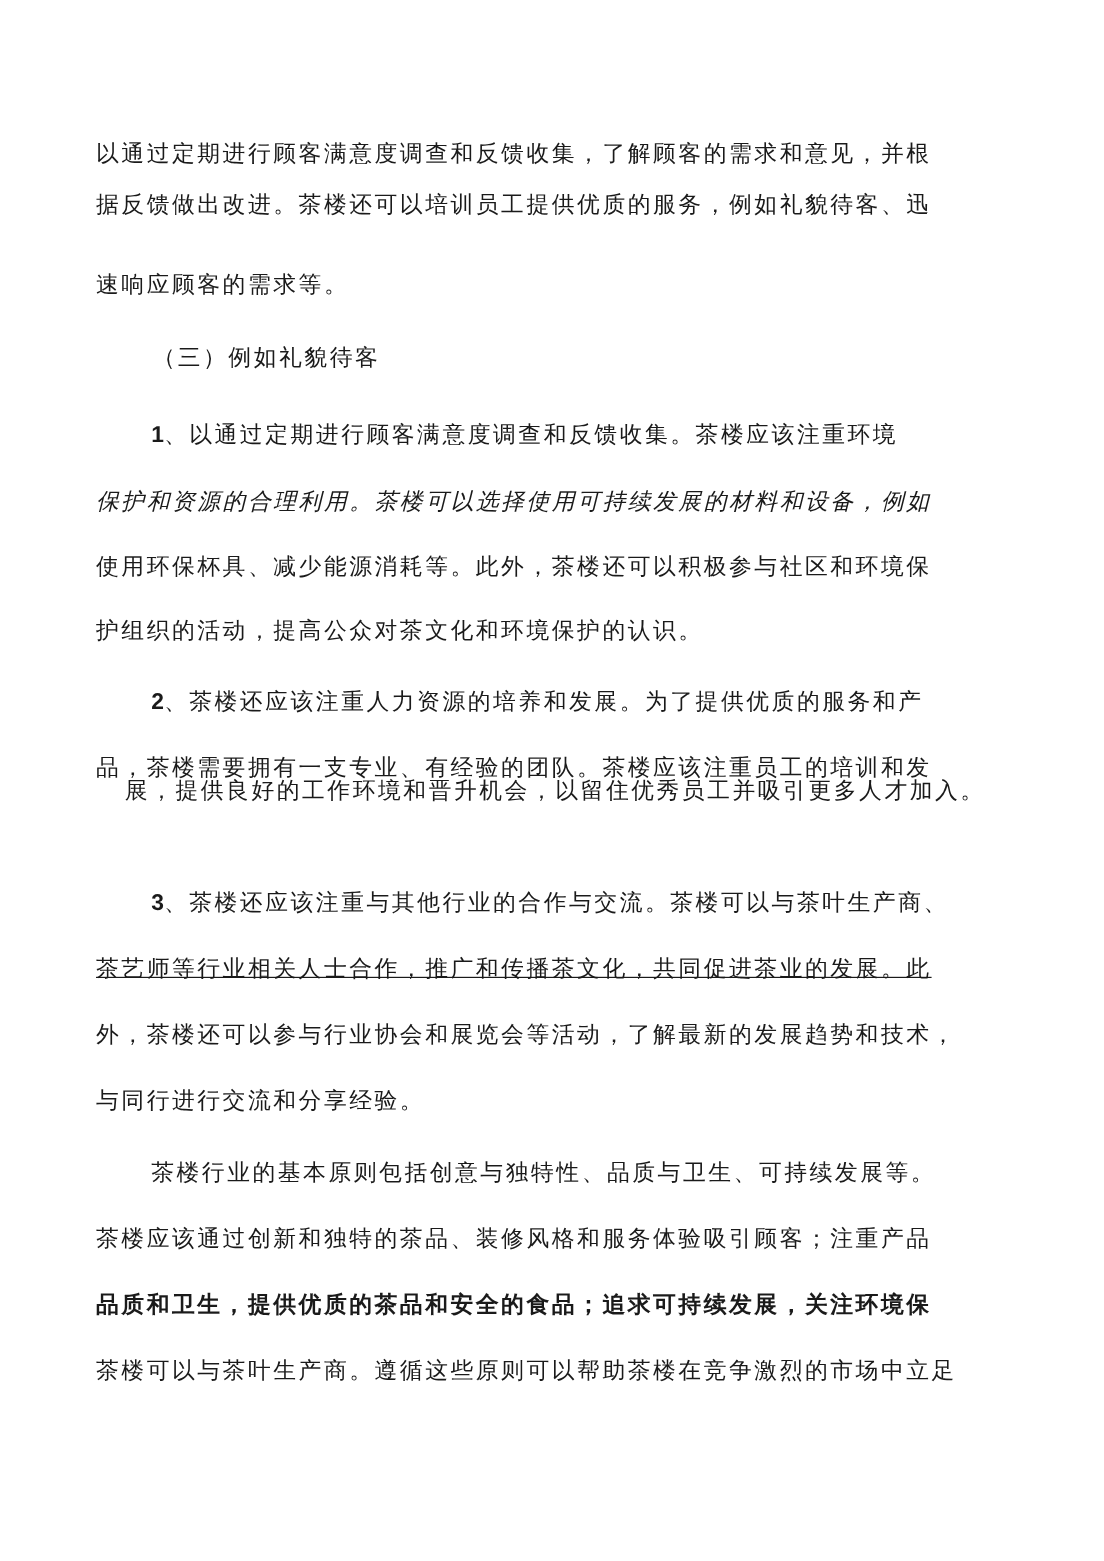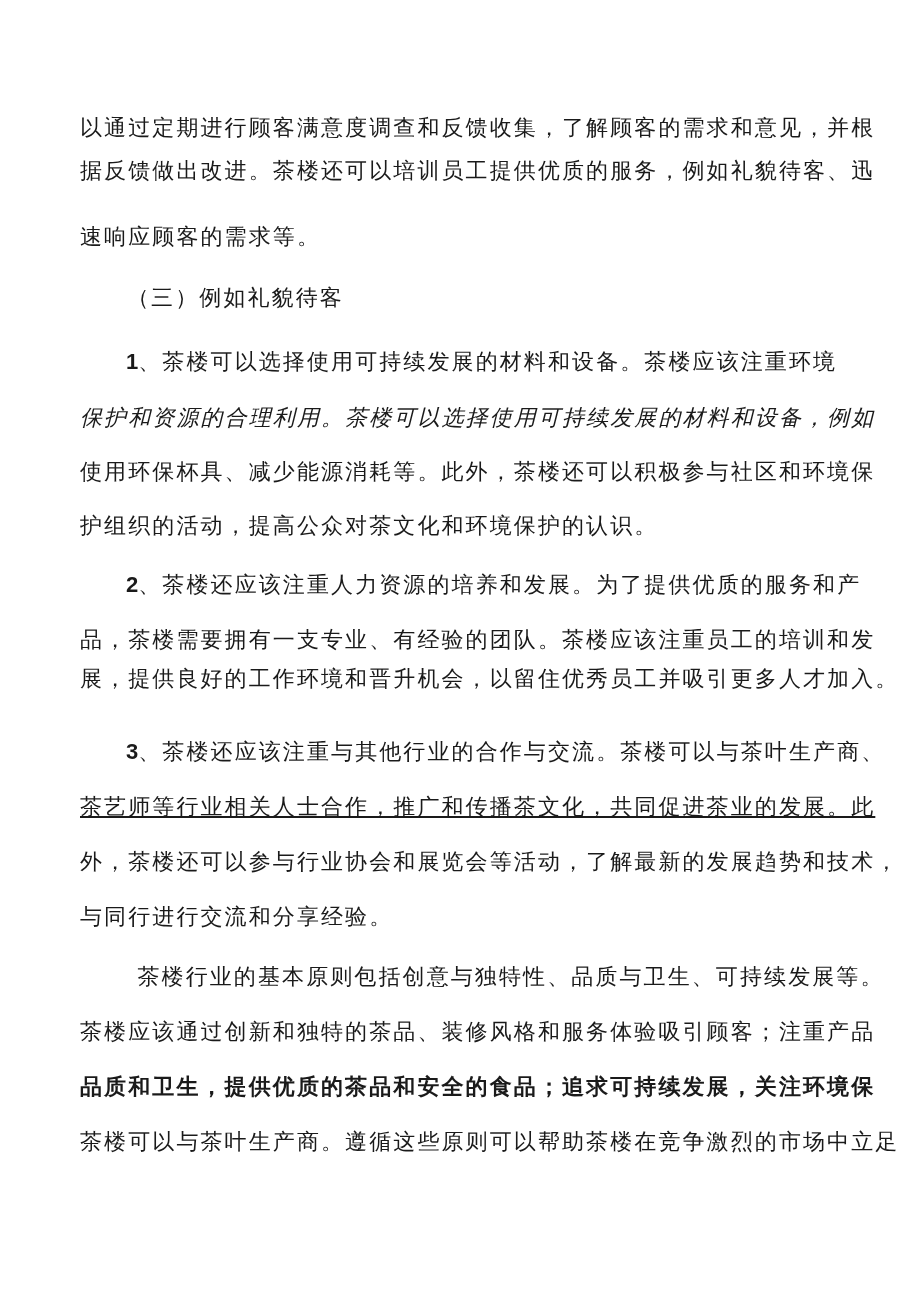--- a/index.html
+++ b/index.html
@@ -20,21 +20,21 @@
       left: 0;
       top: 0;
       width: 920px;
       height: 1301px;
       background: #ffffff;
     }
     .line {
       position: absolute;
       left: 80px;
       width: 770px;
-      font-size: 22px;
+      font-size: 19px;
       line-height: 30px;
       height: 30px;
       white-space: nowrap;
       letter-spacing: 2.1px;
     }
     .indent { left: 126px; }
     .heading { left: 127px; }
     .num { font-weight: bold; font-family: "Liberation Sans", sans-serif; letter-spacing: 0; }
   </style>
 </head>
@@ -45,44 +45,44 @@
   <div>
     <div class="line" style="top:113px;">以通过定期进行顾客满意度调查和反馈收集，了解顾客的需求和意见，并根</div>
     <div class="line" style="top:156px;">据反馈做出改进。茶楼还可以培训员工提供优质的服务，例如礼貌待客、迅</div>
     <div class="line" style="top:222px;">速响应顾客的需求等。</div>
   </div>
 
   <div class="line heading" style="top:283px;">（三）例如礼貌待客</div>
 
   <div>
     <div class="line indent" style="top:347px;">
-      <span class="num">1</span><span>、茶楼可以选择使用可持续发展的材料和设备。茶楼应该注重环境</span>
+      <span class="num">1</span><span>、以通过定期进行顾客满意度调查和反馈收集。茶楼应该注重环境</span>
     </div>
     <div class="line" style="top:403px;font-style:italic;">保护和资源的合理利用。茶楼可以选择使用可持续发展的材料和设备，例如</div>
     <div class="line" style="top:457px;">使用环保杯具、减少能源消耗等。此外，茶楼还可以积极参与社区和环境保</div>
     <div class="line" style="top:511px;">护组织的活动，提高公众对茶文化和环境保护的认识。</div>
   </div>
 
   <div>
     <div class="line indent" style="top:570px;">
       <span class="num">2</span><span>、茶楼还应该注重人力资源的培养和发展。为了提供优质的服务和产</span>
     </div>
     <div class="line" style="top:625px;">品，茶楼需要拥有一支专业、有经验的团队。茶楼应该注重员工的培训和发</div>
-    <div class="line" style="top:664px;">展，提供良好的工作环境和晋升机会，以留住优秀员工并吸引更多人才加入。</div>
+    <div class="line" style="top:644px;margin-left:24px;">展，提供良好的工作环境和晋升机会，以留住优秀员工并吸引更多人才加入。</div>
   </div>
 
   <div>
     <div class="line indent" style="top:737px;">
       <span class="num">3</span><span>、茶楼还应该注重与其他行业的合作与交流。茶楼可以与茶叶生产商、</span>
     </div>
     <div class="line" style="top:792px;text-decoration:underline;">茶艺师等行业相关人士合作，推广和传播茶文化，共同促进茶业的发展。此</div>
     <div class="line" style="top:847px;">外，茶楼还可以参与行业协会和展览会等活动，了解最新的发展趋势和技术，</div>
     <div class="line" style="top:902px;">与同行进行交流和分享经验。</div>
   </div>
 
   <div>
-    <div class="line indent" style="top:962px;text-align:center;">茶楼行业的基本原则包括创意与独特性、品质与卫生、可持续发展等。</div>
+    <div class="line indent" style="top:962px;">茶楼行业的基本原则包括创意与独特性、品质与卫生、可持续发展等。</div>
     <div class="line" style="top:1017px;">茶楼应该通过创新和独特的茶品、装修风格和服务体验吸引顾客；注重产品</div>
     <div class="line" style="top:1072px;font-weight:bold;">品质和卫生，提供优质的茶品和安全的食品；追求可持续发展，关注环境保</div>
     <div class="line" style="top:1127px;">茶楼可以与茶叶生产商。遵循这些原则可以帮助茶楼在竞争激烈的市场中立足</div>
   </div>
 
 </div>
 
 </body></html>

